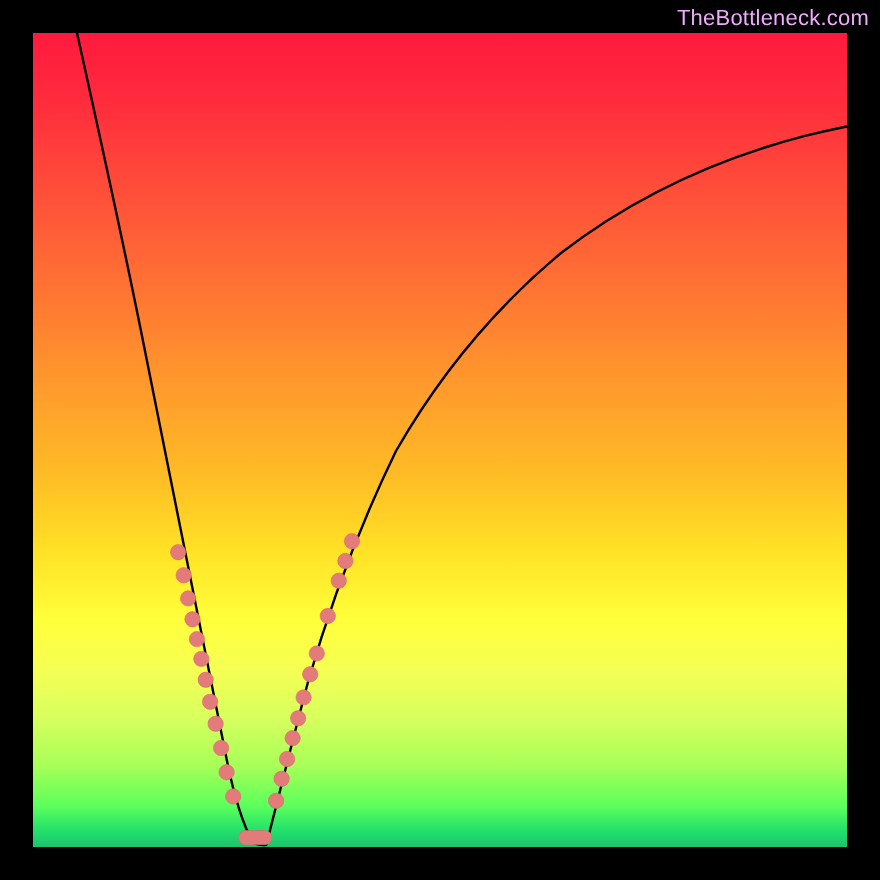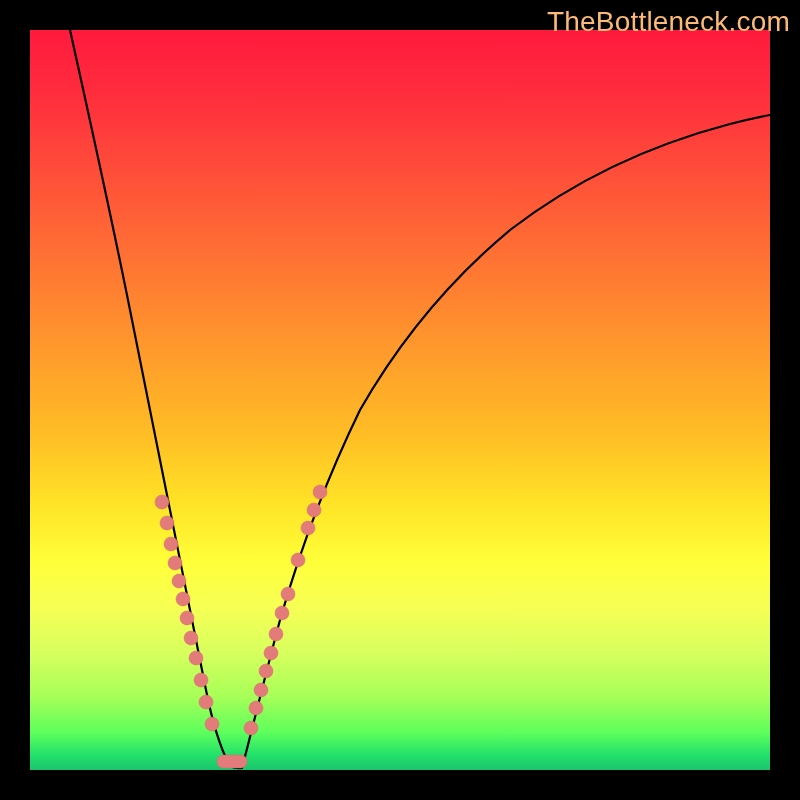--- a/index.html
+++ b/index.html
@@ -40,22 +40,22 @@
       #a8ff58 90%,
       #5cff5c 95%,
       #22e06a 98%,
       #1bc46e 100%
     );
   }
   .watermark {
     position: absolute;
     top: 6px;
     right: 10px;
-    color: #fdba74;
-    font-size: 28px;
+    color: #f0abfc;
+    font-size: 20px;
     font-weight: 500;
     letter-spacing: 0.2px;
     user-select: none;
   }
   svg.curves {
     position: absolute;
     left: 0;
     top: 0;
     width: 740px;
     height: 740px;

